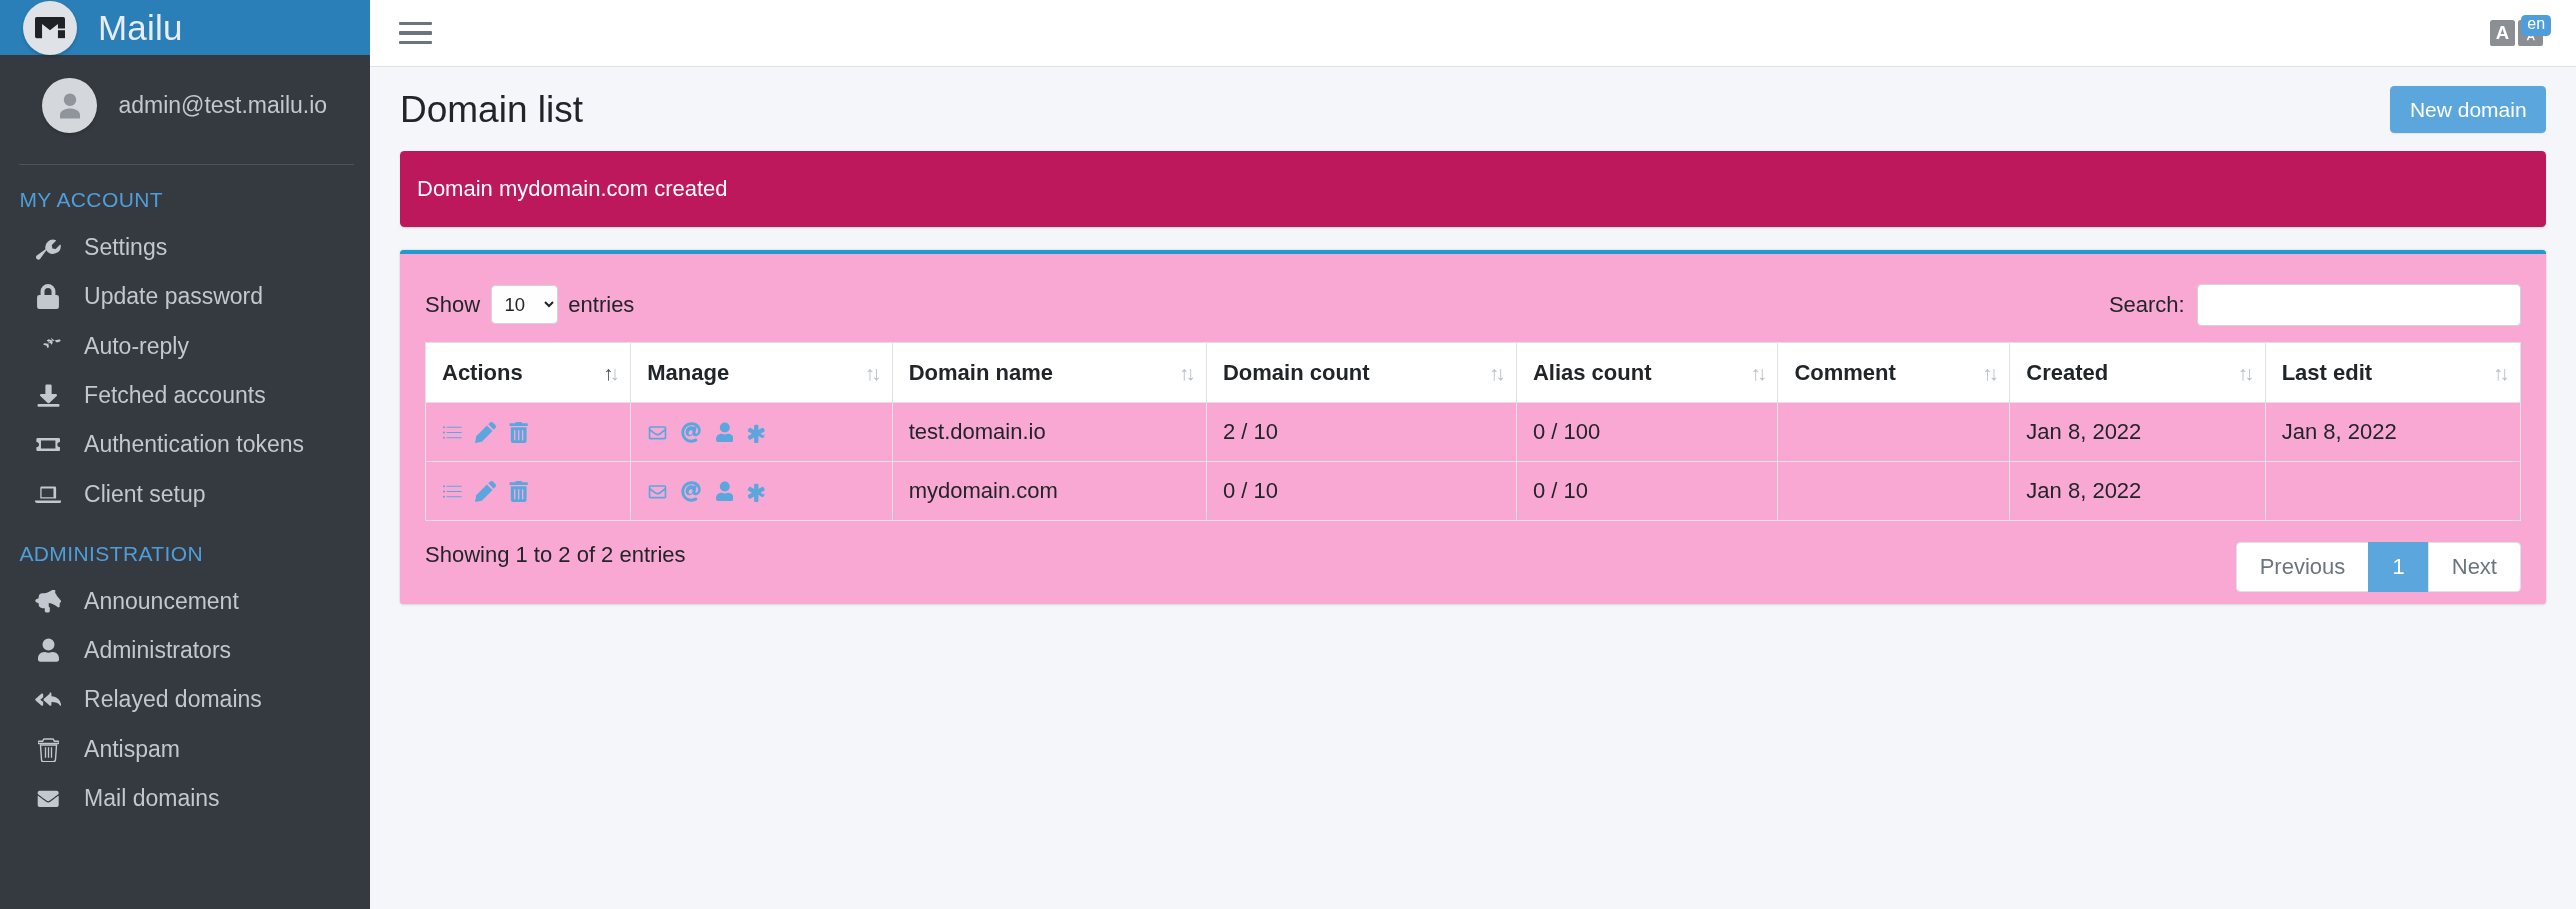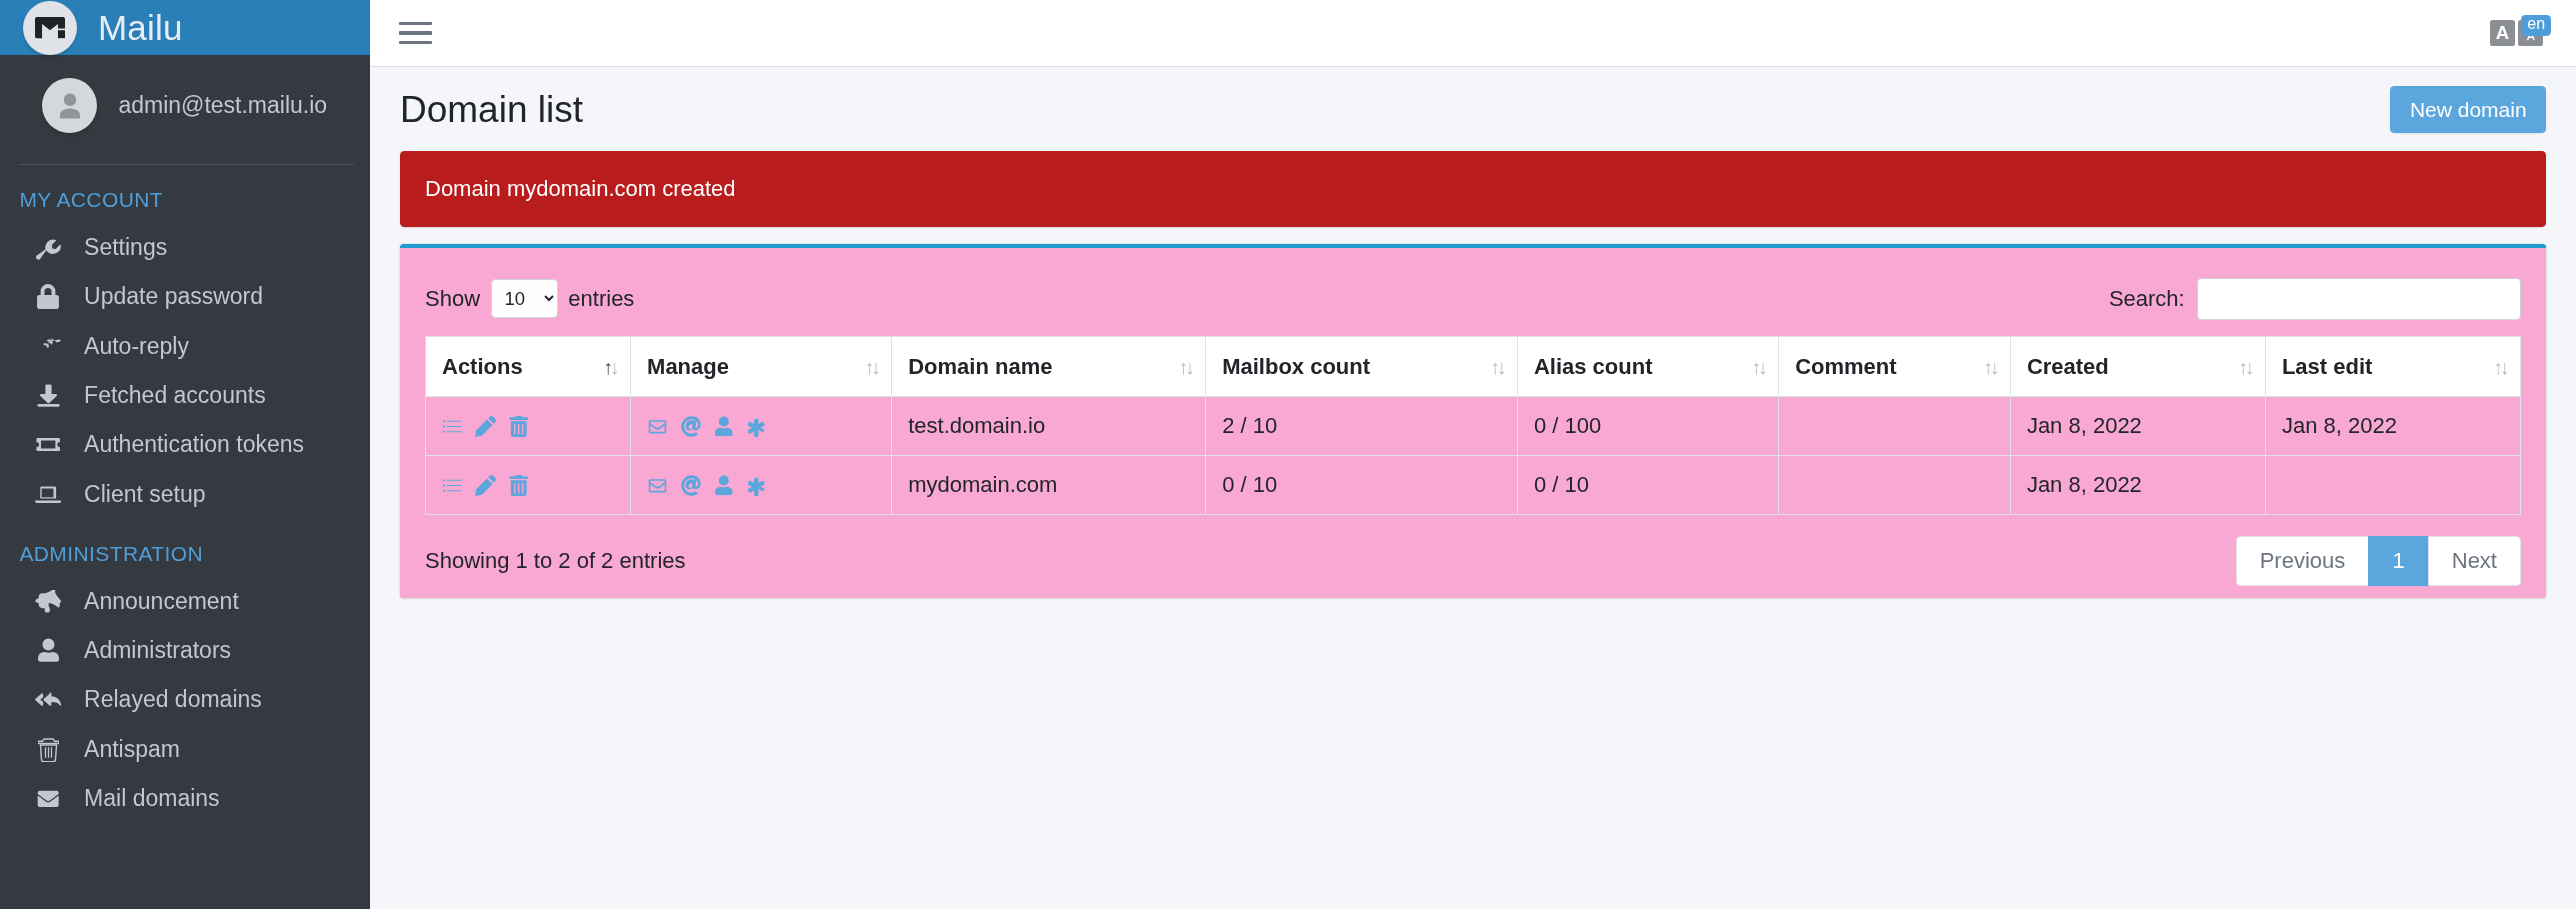--- a/index.html
+++ b/index.html
@@ -161,26 +161,26 @@
     font-size: 21px;
     padding: 11.5px 19.4px;
     cursor: pointer;
     font-family: inherit;
     box-shadow: 0 0.9px 1.8px rgba(0,0,0,.08);
   }
 
   .content-body { padding: 0 30px 17.6px 30px; flex: 1 1 auto; overflow: hidden; }
 
   .alert-success {
-    background: #b91c1c;
+    background: #be185d;
     color: #fff;
     font-size: 22px;
-    padding: 25px 25px;
+    padding: 25px 17px;
     border-radius: 4.4px;
-    margin-bottom: 17px;
+    margin-bottom: 23px;
     box-shadow: 0 0.9px 1.8px rgba(0,0,0,.12);
   }
 
   .card {
     background: #f9a8d4;
     border-radius: 3.5px;
     border-top: 4.4px solid #1f9bcf;
     box-shadow: 0 0 1.8px rgba(0,0,0,.125), 0 0.9px 2.6px rgba(0,0,0,.10);
     padding: 16px 25px 7px 25px;
   }
@@ -256,21 +256,20 @@
   }
   .act-icons { display: flex; align-items: center; gap: 12.3px; }
   .act-icons span { cursor: pointer; display: inline-flex; }
   .act-icons svg { fill: #5ba7dd; }
   .mg-icons { display: flex; align-items: center; gap: 13.2px; }
   .mg-icons span { cursor: pointer; display: inline-flex; }
   .mg-icons svg { fill: #5ba7dd; }
 
   .table-footer {
     display: flex;
-    align-items: center;
     justify-content: space-between;
     padding: 21px 0 5.3px 0;
   }
   .dt-info { font-size: 22px; color: #212529; }
   .pagination { display: flex; }
   .pagination .pg {
     border: 0.9px solid #dee2e6;
     padding: 10.6px 23px;
     font-size: 22px;
     color: #6c757d;
@@ -481,21 +480,21 @@
             </th>
             <th>
               <span>Manage</span>
               <span class="sort"><span class="up">↑</span><span>↓</span></span>
             </th>
             <th>
               <span>Domain name</span>
               <span class="sort"><span class="up">↑</span><span>↓</span></span>
             </th>
             <th>
-              <span>Mailbox count</span>
+              <span>Domain count</span>
               <span class="sort"><span class="up">↑</span><span>↓</span></span>
             </th>
             <th>
               <span>Alias count</span>
               <span class="sort"><span class="up">↑</span><span>↓</span></span>
             </th>
             <th>
               <span>Comment</span>
               <span class="sort"><span class="up">↑</span><span>↓</span></span>
             </th>

